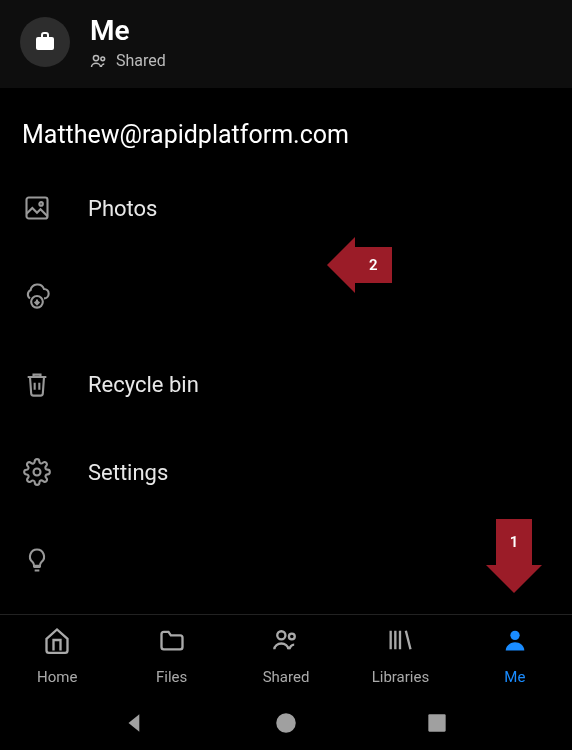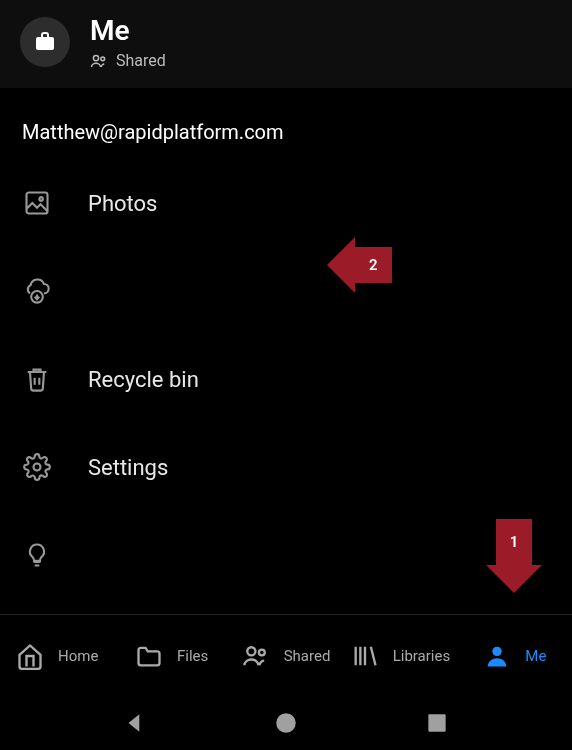--- a/index.html
+++ b/index.html
@@ -6,28 +6,28 @@
   html, body { width: 572px; height: 750px; background: #000; font-family: -apple-system, BlinkMacSystemFont, "Segoe UI", Roboto, sans-serif; color: #fff; overflow: hidden; }
   .app { display: flex; flex-direction: column; height: 100%; }
   .header { background: #0e0e0e; display: flex; align-items: center; padding: 14px 20px 18px 20px; gap: 20px; }
   .avatar { width: 50px; height: 50px; border-radius: 50%; background: #2d2d2d; display: flex; align-items: center; justify-content: center; }
   .avatar svg { width: 24px; height: 24px; }
   .header-text { display: flex; flex-direction: column; gap: 4px; }
   .header-title { font-size: 28px; font-weight: 600; color: #fff; }
   .header-sub { display: flex; align-items: center; gap: 8px; color: #bbb; font-size: 16px; }
   .header-sub svg { width: 18px; height: 18px; }
   .content { flex: 1; background: #000; padding: 20px 22px 0 22px; position: relative; }
-  .email { font-size: 20px; color: #fff; margin-bottom: 30px; margin-top: 12px; }
+  .email { font-size: 25px; color: #fff; margin-bottom: 30px; margin-top: 12px; }
   .menu { display: flex; flex-direction: column; gap: 24px; }
   .menu-item { display: flex; align-items: center; gap: 36px; padding: 14px 0 20px 0; cursor: pointer; }
   .menu-item .icon { width: 30px; height: 30px; display: flex; align-items: center; justify-content: center; color: #aaa; }
   .menu-item .icon svg { width: 28px; height: 28px; }
   .menu-label { font-size: 22px; color: #e8e8e8; }
   .bottom-nav { background: #000; border-top: 1px solid #222; display: flex; height: 82px; }
-  .nav-item { flex: 1; display: flex; align-items: center; justify-content: center; gap: 14px; cursor: pointer; color: #aaa; }
+  .nav-item { flex: 1; display: flex; flex-direction: column; align-items: center; justify-content: center; gap: 14px; cursor: pointer; color: #aaa; }
   .nav-item svg { width: 28px; height: 28px; }
   .nav-item.active { color: #1a8cff; }
   .nav-label { font-size: 15px; }
   .sysnav { background: #000; display: flex; align-items: center; justify-content: space-around; height: 54px; padding: 0 60px; }
   .sysnav-btn { width: 26px; height: 26px; display: flex; align-items: center; justify-content: center; color: #a0a0a0; cursor: pointer; }
   .arrow { position: absolute; display: flex; align-items: center; z-index: 10; }
   .arrow-body { background: #9b1c28; height: 36px; display: flex; align-items: center; justify-content: center; color: #fff; font-size: 15px; font-weight: 600; padding: 0 14px; }
   .arrow-head-left { width: 0; height: 0; border-top: 28px solid transparent; border-bottom: 28px solid transparent; border-right: 28px solid #9b1c28; }
   .arrow-head-down { width: 0; height: 0; border-left: 28px solid transparent; border-right: 28px solid transparent; border-top: 28px solid #9b1c28; }
   .arrow-body-v { background: #9b1c28; width: 36px; display: flex; align-items: center; justify-content: center; color: #fff; font-size: 15px; font-weight: 600; padding: 14px 0; }

